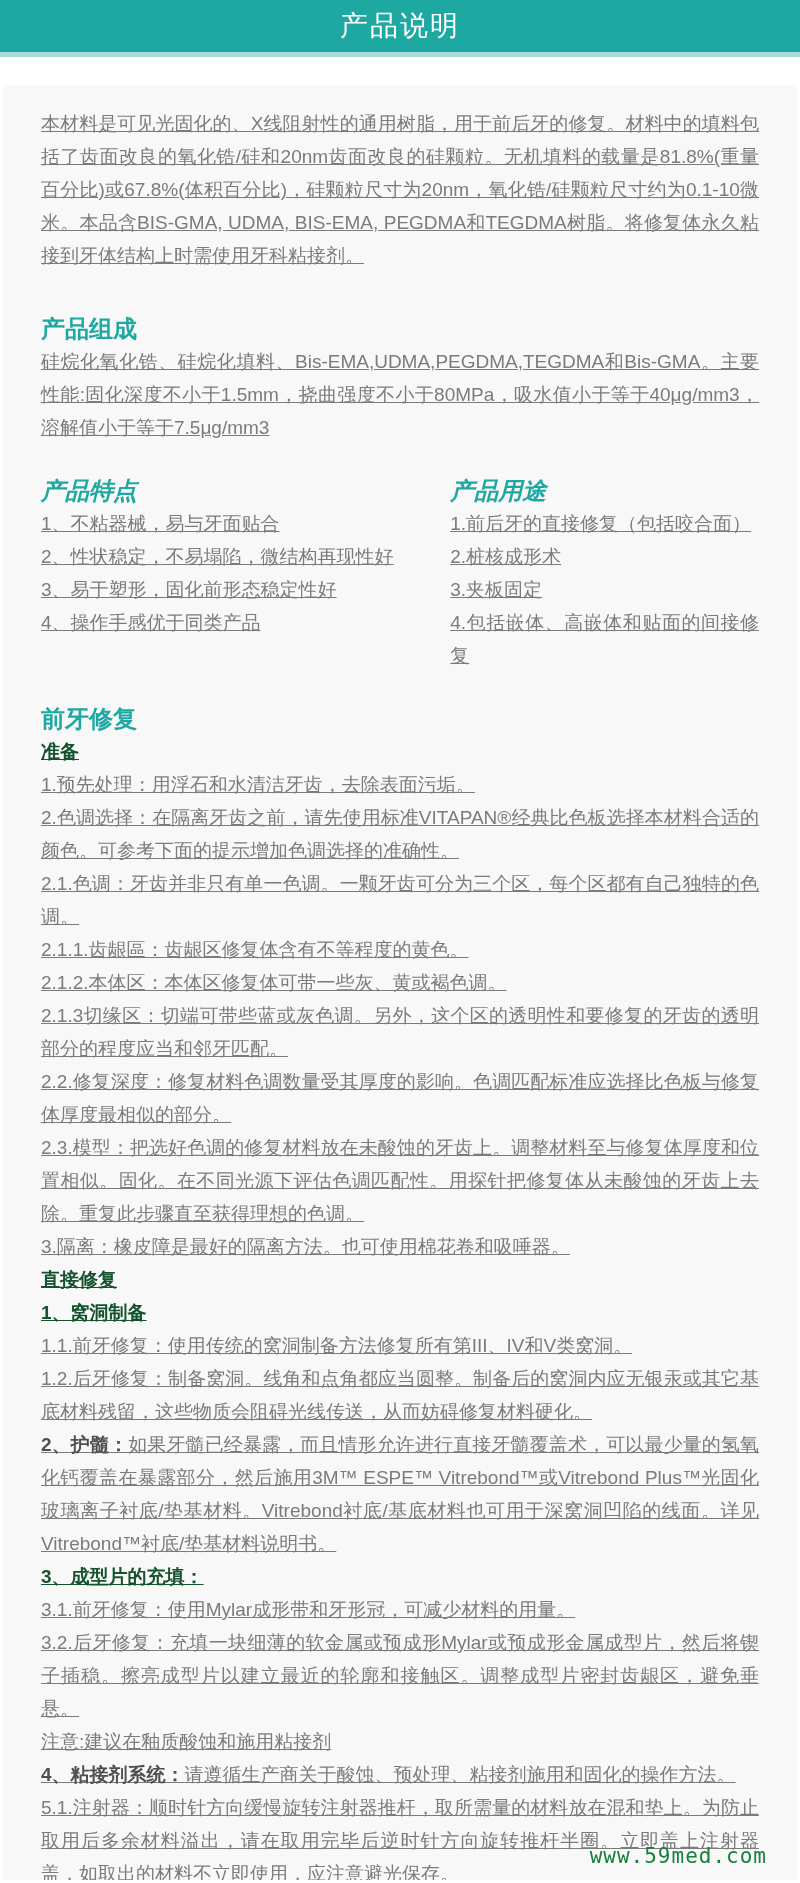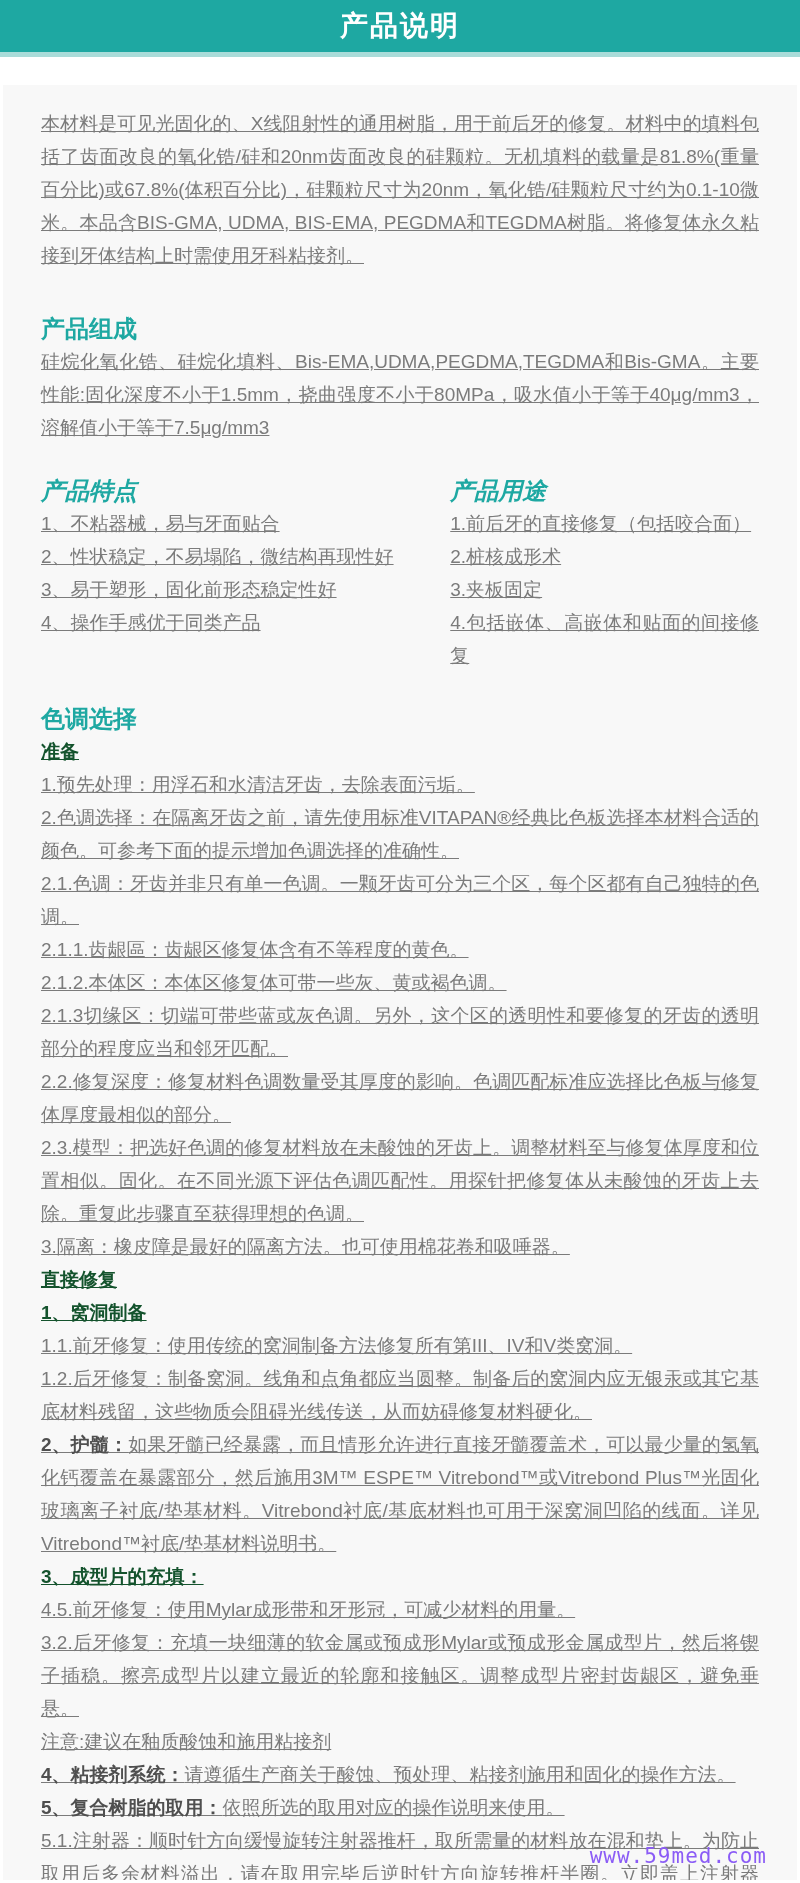--- a/index.html
+++ b/index.html
@@ -9,21 +9,21 @@
     font-family:"Liberation Sans","DejaVu Sans",sans-serif;
     overflow:hidden;
     position:relative;
   }
   
   .topbar{
     height:52px;background:#1ea8a2;
     display:flex;align-items:center;justify-content:center;
   }
   .topbar h1{
-    margin:17px;color:#ffffff;font-size:28px;font-weight:bold;
+    margin:17px;color:#ffffff;font-size:28px;font-weight:normal;
     letter-spacing:2px;
     text-align:right;
   }
   .topbar-strip{height:5px;background:#a9dcd9;}
   
   .card{
     margin:28px 3px 0 3px;
     background:#f8f8f8;
     height:1795px;
     padding:22px 38px 0 38px;
@@ -44,21 +44,21 @@
   }
   .cols{display:flex;margin-top:30px;}
   .col-left{flex:0 0 57%;}
   .col-right{flex:1;}
   .cols .sec{margin-top:0;font-style:italic;}
   ul.plain{list-style:none;margin:0;padding:0;}
   #instr-heading{margin-top:30px;}
   .watermark{
     position:absolute;right:30px;bottom:12px;
     font-family:"DejaVu Sans Mono","Liberation Mono",monospace;
-    font-size:21px;color:#8b5cf6;letter-spacing:1px;
+    font-size:21px;color:#15803d;letter-spacing:1px;
   }
 </style>
 </head>
 <body>
 
 <header class="topbar">
   <h1>产品说明</h1>
 </header>
 <div class="topbar-strip"></div>
 
@@ -83,40 +83,39 @@
       <h2 class="sec">产品用途</h2>
       <ul class="plain" id="uses-list">
           <li class="para">1.前后牙的直接修复（包括咬合面）</li>
           <li class="para">2.桩核成形术</li>
           <li class="para">3.夹板固定</li>
           <li class="para">4.包括嵌体、高嵌体和贴面的间接修复</li>
         </ul>
     </div>
   </div>
 
-  <h2 class="sec" id="instr-heading">色调选择</h2>
+  <h2 class="sec" id="instr-heading">前牙修复</h2>
   <div id="instructions">
       <p class="para sub">准备</p>
       <p class="para">1.预先处理：用浮石和水清洁牙齿，去除表面污垢。</p>
       <p class="para">2.色调选择：在隔离牙齿之前，请先使用标准VITAPAN®经典比色板选择本材料合适的颜色。可参考下面的提示增加色调选择的准确性。</p>
       <p class="para">2.1.色调：牙齿并非只有单一色调。一颗牙齿可分为三个区，每个区都有自己独特的色调。</p>
       <p class="para">2.1.1.齿龈區：齿龈区修复体含有不等程度的黄色。</p>
       <p class="para">2.1.2.本体区：本体区修复体可带一些灰、黄或褐色调。</p>
       <p class="para">2.1.3切缘区：切端可带些蓝或灰色调。另外，这个区的透明性和要修复的牙齿的透明部分的程度应当和邻牙匹配。</p>
       <p class="para">2.2.修复深度：修复材料色调数量受其厚度的影响。色调匹配标准应选择比色板与修复体厚度最相似的部分。</p>
       <p class="para">2.3.模型：把选好色调的修复材料放在未酸蚀的牙齿上。调整材料至与修复体厚度和位置相似。固化。在不同光源下评估色调匹配性。用探针把修复体从未酸蚀的牙齿上去除。重复此步骤直至获得理想的色调。</p>
       <p class="para">3.隔离：橡皮障是最好的隔离方法。也可使用棉花卷和吸唾器。</p>
       <p class="para sub">直接修复</p>
       <p class="para sub">1、窝洞制备</p>
       <p class="para">1.1.前牙修复：使用传统的窝洞制备方法修复所有第III、IV和V类窝洞。</p>
       <p class="para">1.2.后牙修复：制备窝洞。线角和点角都应当圆整。制备后的窝洞内应无银汞或其它基底材料残留，这些物质会阻碍光线传送，从而妨碍修复材料硬化。</p>
       <p class="para"><b class="lead">2、护髓：</b>如果牙髓已经暴露，而且情形允许进行直接牙髓覆盖术，可以最少量的氢氧化钙覆盖在暴露部分，然后施用3M™ ESPE™ Vitrebond™或Vitrebond Plus™光固化玻璃离子衬底/垫基材料。Vitrebond衬底/基底材料也可用于深窝洞凹陷的线面。详见Vitrebond™衬底/垫基材料说明书。</p>
       <p class="para sub">3、成型片的充填：</p>
-      <p class="para">4.5.前牙修复：使用Mylar成形带和牙形冠，可减少材料的用量。</p>
+      <p class="para">3.1.前牙修复：使用Mylar成形带和牙形冠，可减少材料的用量。</p>
       <p class="para">3.2.后牙修复：充填一块细薄的软金属或预成形Mylar或预成形金属成型片，然后将锲子插稳。擦亮成型片以建立最近的轮廓和接触区。调整成型片密封齿龈区，避免垂悬。</p>
       <p class="para">注意:建议在釉质酸蚀和施用粘接剂</p>
       <p class="para"><b class="lead">4、粘接剂系统：</b>请遵循生产商关于酸蚀、预处理、粘接剂施用和固化的操作方法。</p>
-      <p class="para"><b class="lead">5、复合树脂的取用：</b>依照所选的取用对应的操作说明来使用。</p>
       <p class="para">5.1.注射器：顺时针方向缓慢旋转注射器推杆，取所需量的材料放在混和垫上。为防止取用后多余材料溢出，请在取用完毕后逆时针方向旋转推杆半圈。立即盖上注射器盖，如取出的材料不立即使用，应注意避光保存。</p>
     </div>
 
   <div class="watermark">www.59med.com</div>
 </main>
 
 </body></html>

